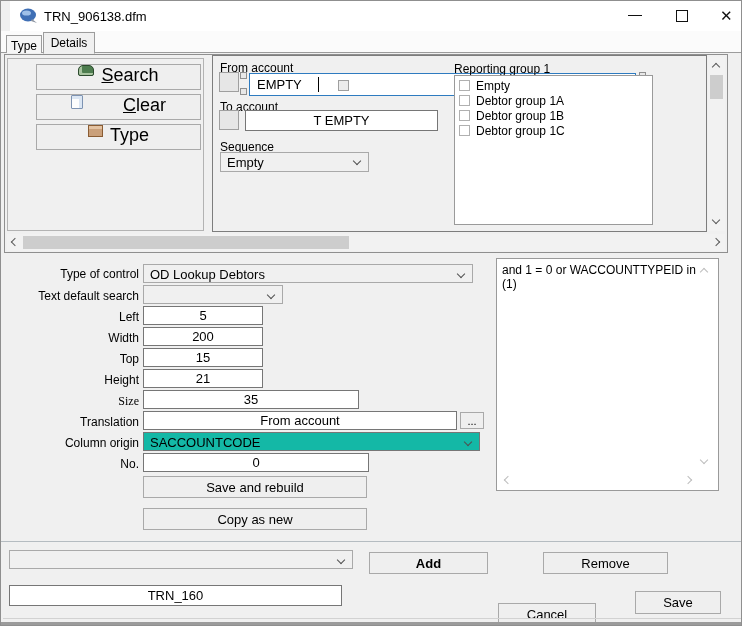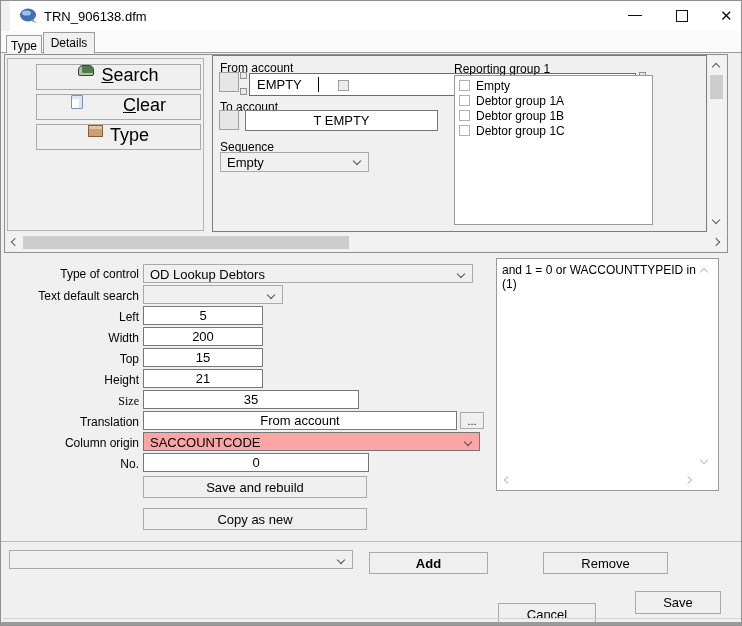--- a/index.html
+++ b/index.html
@@ -35,21 +35,21 @@
   .lbl { position:absolute; font-size:12px; white-space:nowrap; }
   .sq-btn { position:absolute; width:20px; height:20px; background:#e6e6e6; border:1px solid #9f9f9f; }
   .txt { position:absolute; background:#fff; border:1px solid #767676; font-size:13px; padding:2px 5px; font-family:"Liberation Sans",sans-serif; }
   .sel-field { position:absolute; left:36px; top:17px; width:387px; height:23px; background:#fff; border:1px solid #2e7bc0; }
   .sel-field .val { position:absolute; left:7px; top:3px; font-size:13px; }
   .caret-line { position:absolute; left:68px; top:3px; width:1px; height:15px; background:#000; }
   .inner-box { position:absolute; left:88px; top:6px; width:11px; height:11px; background:#ececec; border:1px solid #9f9f9f; }
   .handle { position:absolute; width:7px; height:7px; background:#e8e8e8; border:1px solid #8f8f8f; }
 
   .combo { position:absolute; background:#f0f0f0; border:1px solid #a9a9a9; font-size:13px; padding:2px 20px 2px 6px; white-space:nowrap; overflow:hidden; }
-  .combo.white { background:#fca5a5; border-color:#767676; }
+  .combo.white { background:#14b8a6; border-color:#767676; }
   .chev { position:absolute; right:8px; top:5px; width:6px; height:6px; border-right:1px solid #505050; border-bottom:1px solid #505050; transform:rotate(45deg); }
 
   .grouplist { position:absolute; left:241px; top:19px; width:199px; height:150px; background:#fff; border:1px solid #9a9a9a; padding:2px 0 0 4px; }
   .chkrow { display:flex; align-items:center; gap:6px; height:15px; }
   .chkbox { width:11px; height:11px; background:#fff; border:1px solid #b0b0b0; flex:0 0 auto; }
 
   
   .vsb { position:absolute; left:703px; top:2px; width:17px; height:174px; background:#f2f2f2; }
   .hsb { position:absolute; left:2px; top:179px; width:718px; height:17px; background:#f2f2f2; }
   .sb-thumb-v { position:absolute; left:2px; top:18px; width:13px; height:24px; background:#cdcdcd; }
@@ -228,18 +228,19 @@
 
   <div class="divider"></div>
 
   <div class="combo" style="left:8px; top:549px; width:344px; height:19px; position:absolute;">
     <span></span>
     <div class="chev" style="top:6px;"></div>
   </div>
   <button class="btn" style="left:368px; top:551px; width:119px; height:22px;font-weight:bold;">Add</button>
   <button class="btn" style="left:515px; top:551px; width:125px; height:22px;margin-left:27px;">Remove</button>
 
+  <input class="txt" style="left: 8px; top: 584px; width: 333px; height: 21px;" value="TRN_160">
   <button class="btn" style="left:497px; top:590px; width:98px; height:23px;margin-top:12px;">Cancel</button>
   <button class="btn" style="left:634px; top:590px; width:86px; height:23px;">Save</button>
 
   <div class="inner-bottom-line"></div>
   <div class="bottom-strip"></div>
 </div>
 
 </body></html>

